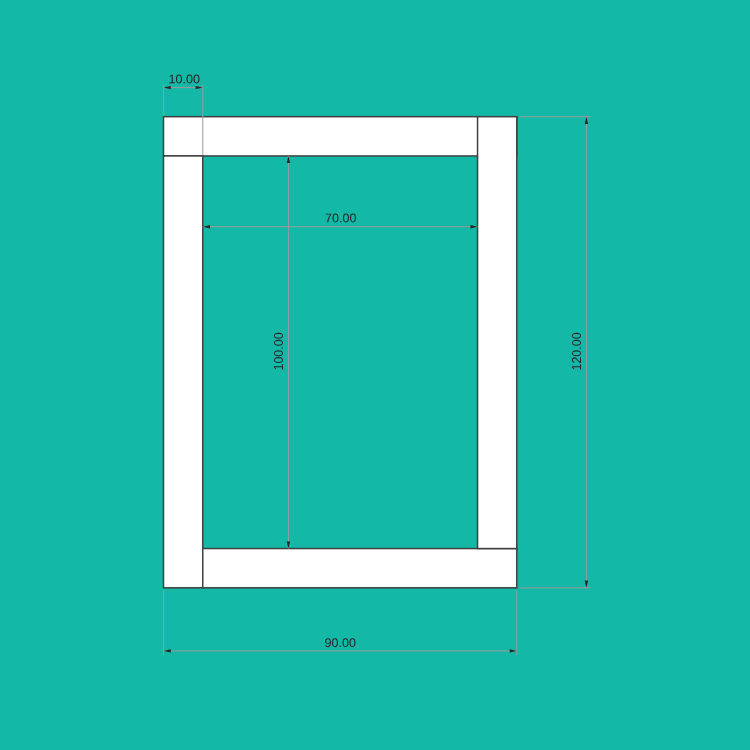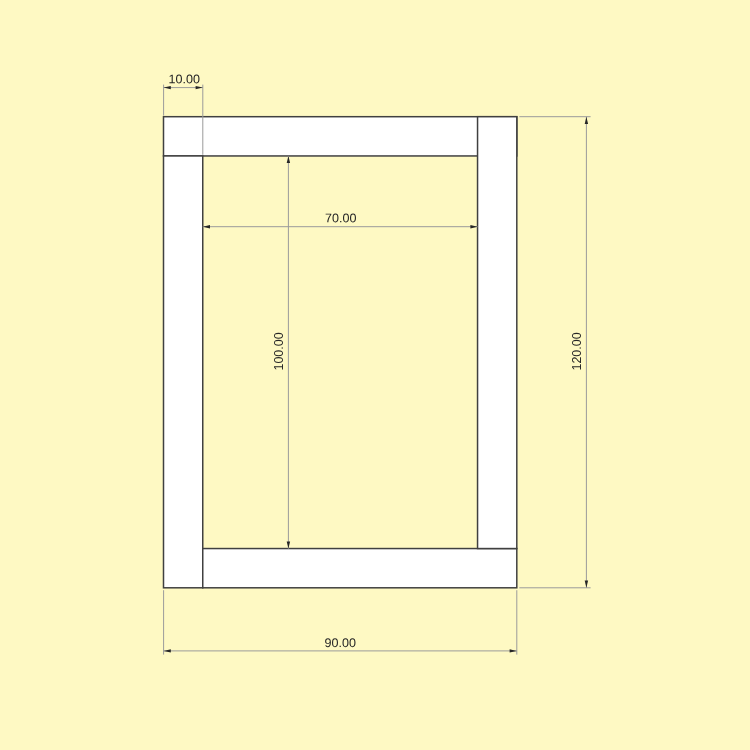--- a/index.html
+++ b/index.html
@@ -1,16 +1,16 @@
 <!DOCTYPE html>
 <html><head>
 <meta charset="utf-8">
 <style>
   html,body{margin:0;padding:0;background:#ffffff;}
-  .page{width:750px;height:750px;position:relative;background:#fef9c3;overflow:hidden;}
+  .page{width:750px;height:750px;position:relative;background:#14b8a6;overflow:hidden;}
   svg{position:absolute;left:0;top:0;will-change:transform;}
   text{font-family:"Liberation Sans",sans-serif;fill:#262626;}
 </style>
 </head>
 <body>
 <div class="page">
 <svg width="750" height="750" viewBox="0 0 750 750">
 
   <g>
     <rect x="163.5" y="116.7" width="353.3" height="39.25" fill="#ffffff" stroke="#404040" stroke-width="1.5"></rect>

